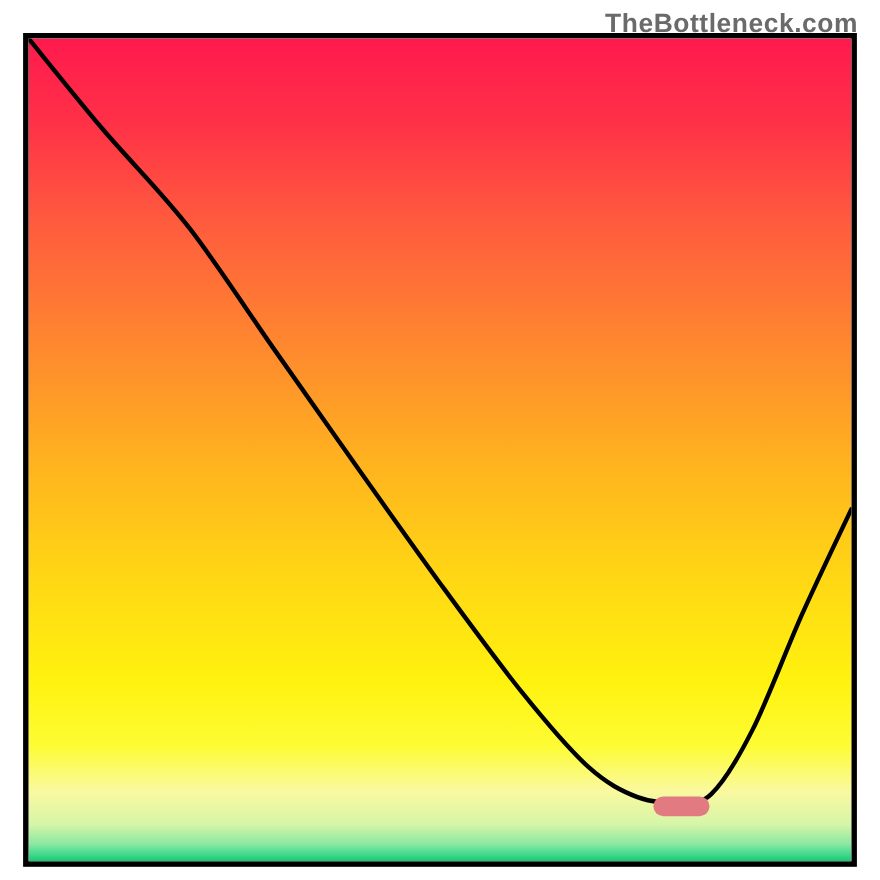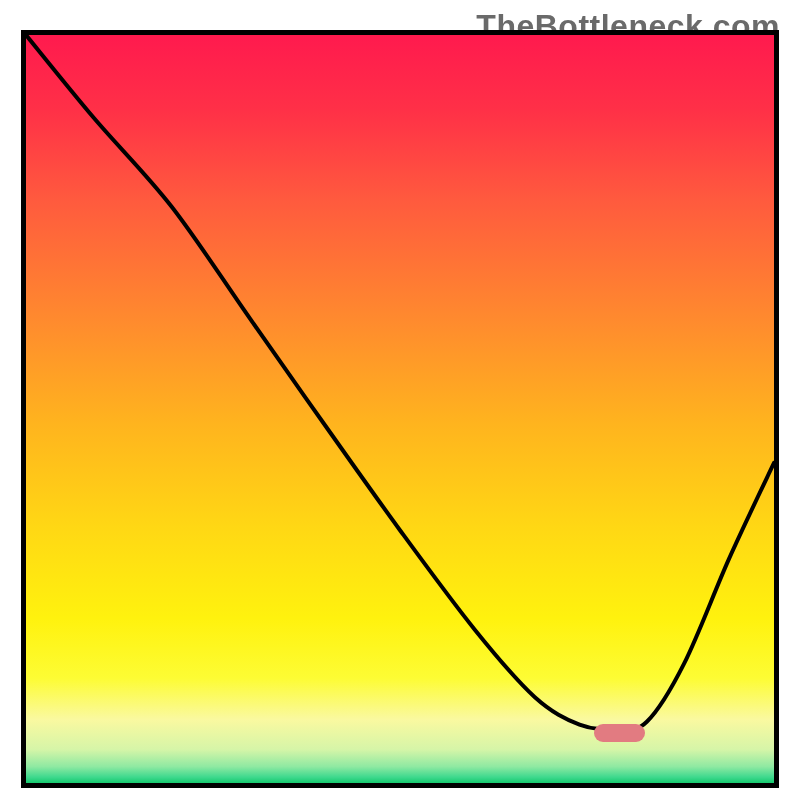--- a/index.html
+++ b/index.html
@@ -12,21 +12,21 @@
   }
   .wrap {
     position: relative;
     width: 800px;
     height: 800px;
   }
   .attribution {
     position: absolute;
     top: 8px;
     right: 20px;
-    font-size: 32px;
+    font-size: 24px;
     font-weight: 600;
     color: #6a6a6a;
     letter-spacing: 0.5px;
   }
   .plot-frame {
     position: absolute;
     left: 21px;
     top: 30px;
     width: 758px;
     height: 758px;

